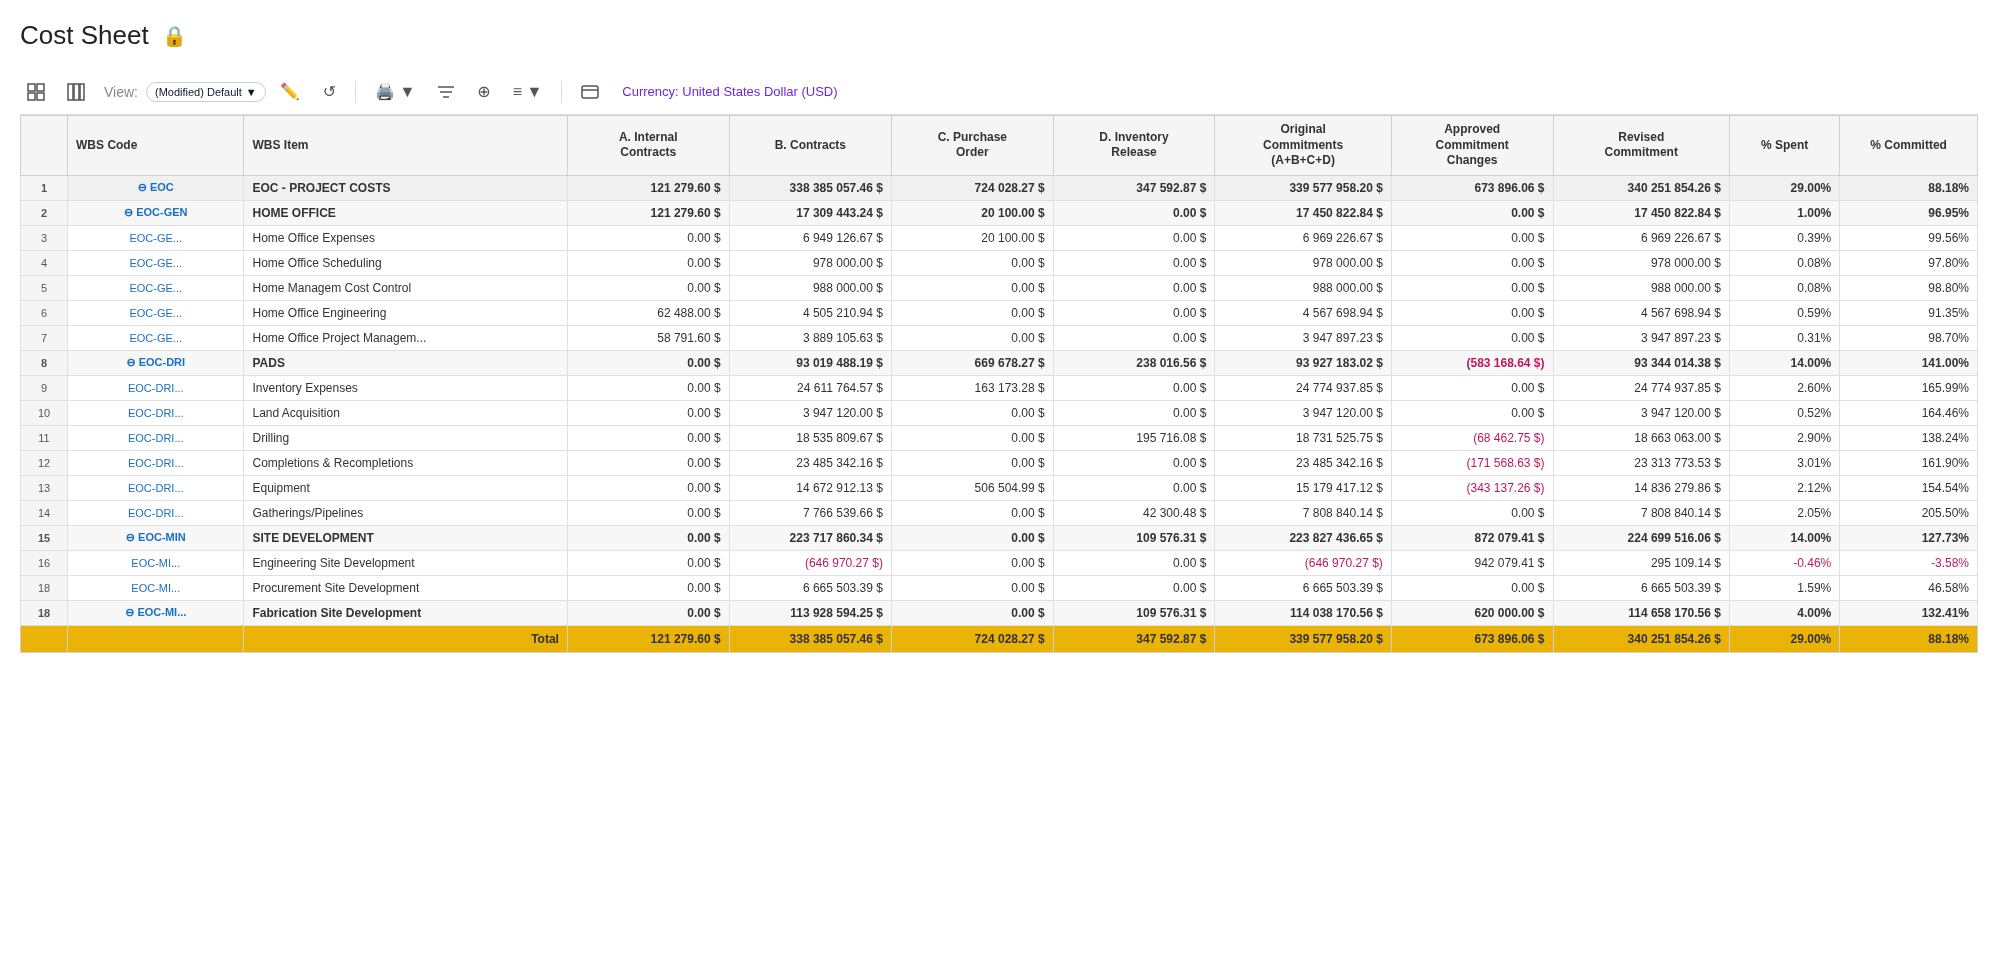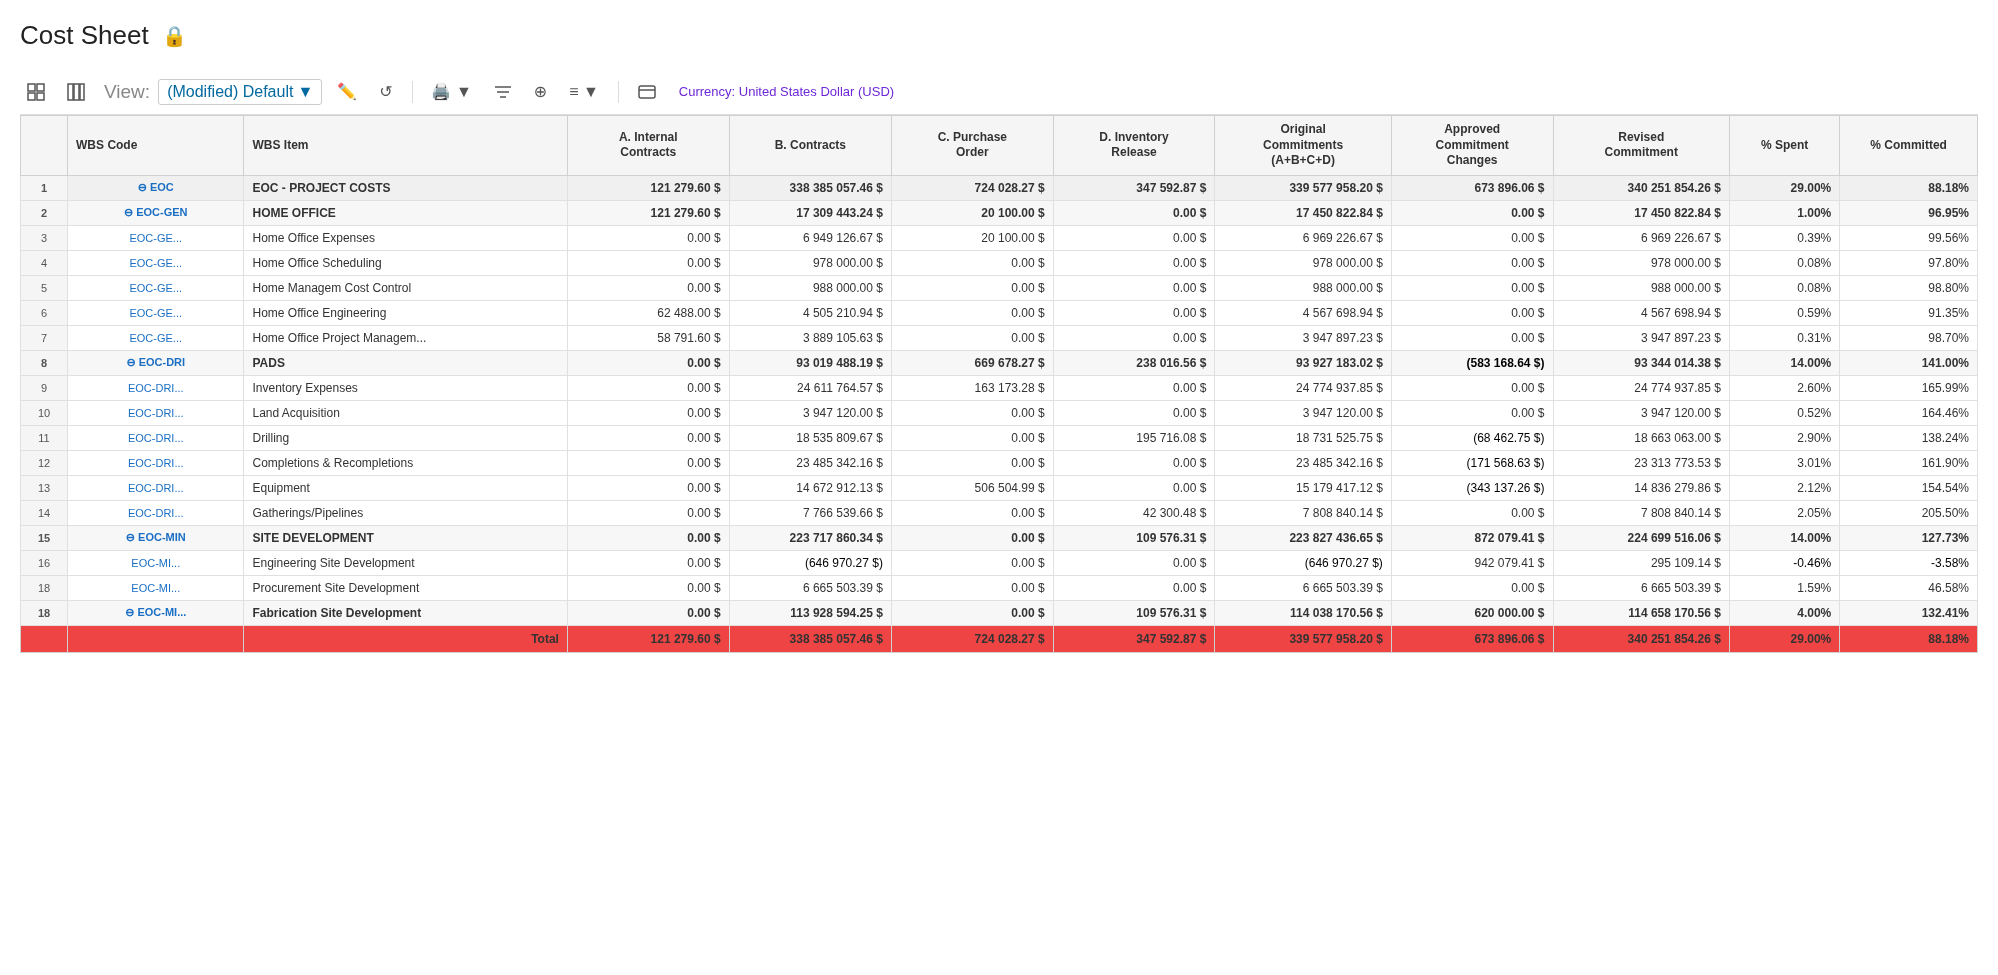--- a/index.html
+++ b/index.html
@@ -2,41 +2,41 @@
 <html><head>
   <meta charset="utf-8">
   <style>
     * { box-sizing: border-box; margin: 0; padding: 0; }
     body { font-family: -apple-system, BlinkMacSystemFont, 'Segoe UI', Arial, sans-serif; background: #f0f0f0; font-size: 13px; color: #333; }
     .page { background: #fff; min-height: 975px; padding: 20px; }
     .page-title { font-size: 26px; font-weight: 400; color: #222; margin-bottom: 18px; display: flex; align-items: center; gap: 14px; }
     .lock-icon { color: #888; font-size: 20px; }
     .toolbar { display: flex; align-items: center; gap: 8px; padding: 8px 0; border-bottom: 1px solid #ddd; margin-bottom: 0; }
     .toolbar-btn { background: none; border: 1px solid transparent; border-radius: 3px; padding: 4px 6px; cursor: pointer; color: #555; font-size: 16px; display: flex; align-items: center; }
-    .view-label { color: #888; font-size: 19px; margin-left: 4px; }
-    .view-select { display: flex; align-items: center; gap: 4px; background: none; border: 1px solid #ccc; border-radius: 3px; padding: 3px 8px; cursor: pointer; font-size: 16px; color: #0369a1; }
+    .view-label { color: #888; font-size: 14px; margin-left: 4px; }
+    .view-select { display: flex; align-items: center; gap: 4px; background: none; border: 1px solid #ccc; border-radius: 11px; padding: 3px 8px; cursor: pointer; font-size: 11px; color: #0f172a; }
     .divider { width: 1px; height: 22px; background: #ddd; margin: 0 4px; }
     .currency-label { margin-left: 8px; font-size: 13px; color: #6d28d9; }
     .table-wrapper { overflow-x: auto; margin-top: 0; }
     table { border-collapse: collapse; width: 100%; font-size: 12px; }
     thead th { background: #f5f5f5; border: 1px solid #d0d0d0; padding: 6px 8px; text-align: center; font-weight: 600; color: #333; vertical-align: middle; line-height: 1.3; white-space: nowrap; }
     thead th.left { text-align: left; }
     tbody tr { background: #fff; }
     tbody tr.group-header { background: #f0f0f0; font-weight: 700; }
     tbody tr.sub-group { background: #f7f7f7; font-weight: 700; }
     tbody td { border: 1px solid #e0e0e0; padding: 5px 8px; white-space: nowrap; }
     tbody td.wbs-code { color: #1a6fc4; cursor: pointer; text-align: center; font-size: 11px; }
     tbody td.wbs-item { color: #333; }
     tbody td.wbs-item.bold { font-weight: 700; }
     tbody td.num { text-align: right; }
     tbody td.row-num { text-align: center; color: #555; font-size: 11px; width: 32px; background: #f5f5f5; }
-    tfoot td { border: 1px solid #d0d0d0; padding: 6px 8px; font-weight: 700; background: #ef4444; }
+    tfoot td { border: 1px solid #d0d0d0; padding: 6px 8px; font-weight: 700; background: #eab308; }
     tfoot td.num { text-align: right; }
     tfoot td.label { text-align: right; }
-    .negative { color: #000000; margin-top: 23px; }
+    .negative { color: #be185d; margin-top: 23px; }
   </style>
 </head>
 <body>
 
 <div class="page">
   <div class="page-title">
     <span>Cost Sheet</span>
     <span class="lock-icon">🔒</span>
   </div>
 

